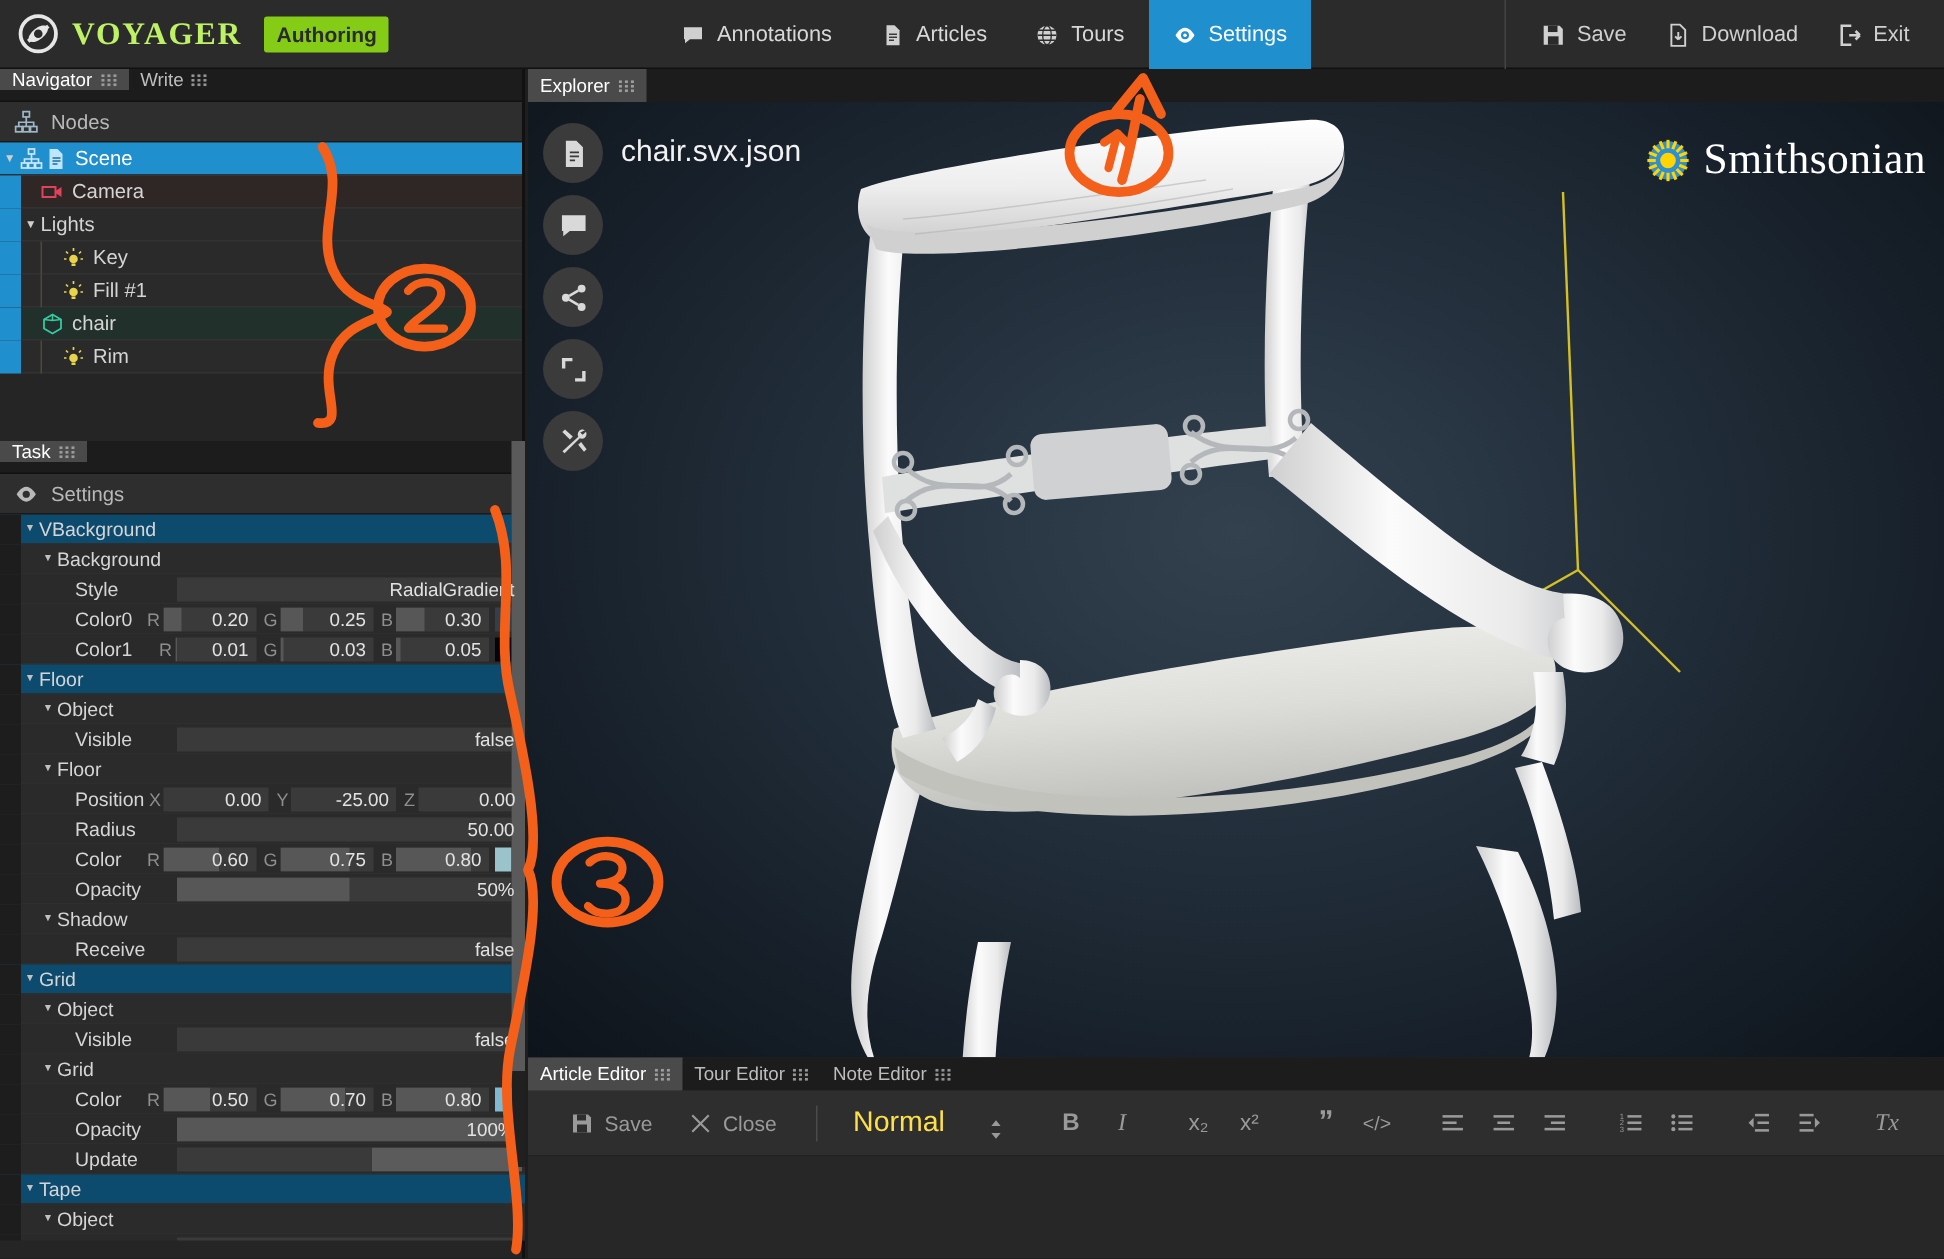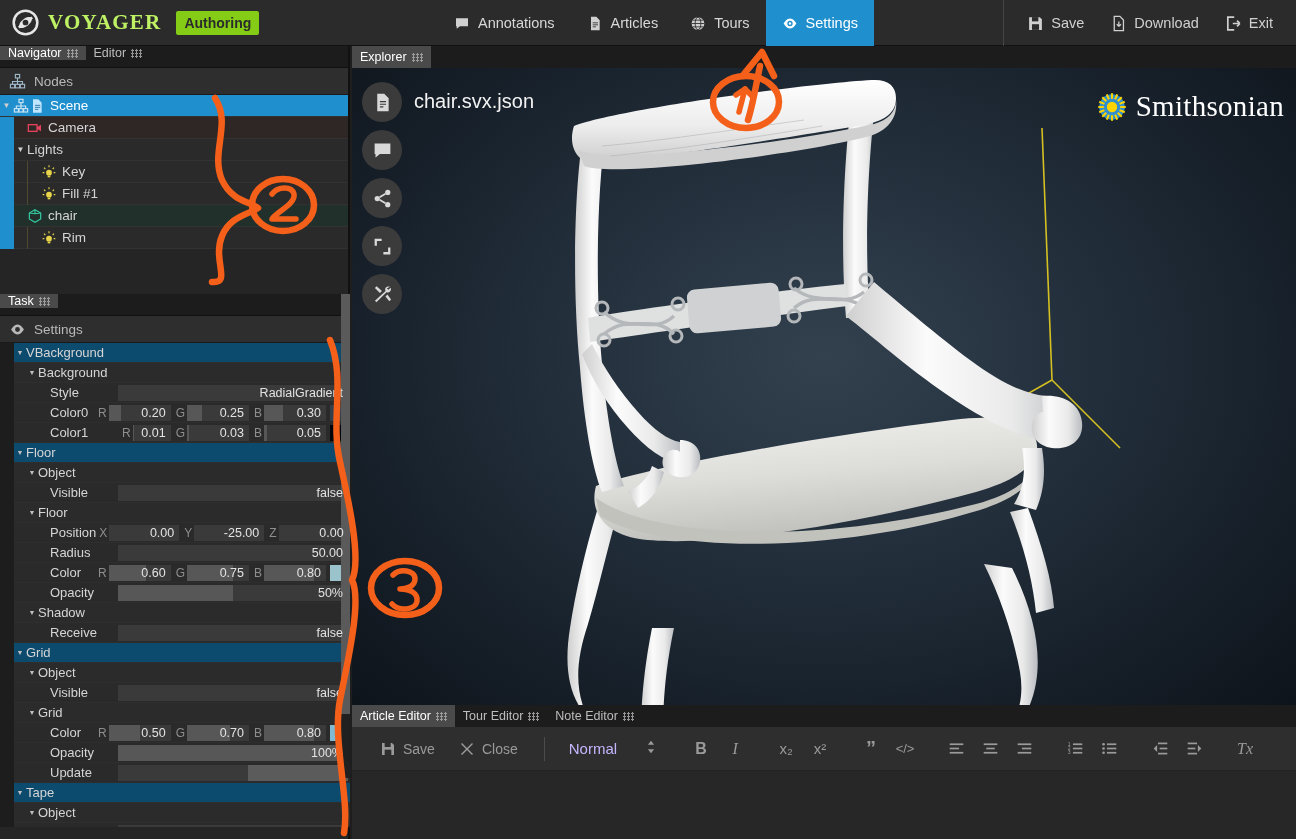--- a/index.html
+++ b/index.html
@@ -162,22 +162,22 @@
     height: 44px; background: #2e2e2e; display: flex; align-items: center;
     padding: 0 18px; gap: 4px; border-bottom: 1px solid #222;
   }
   .edbtn {
     display: flex; align-items: center; gap: 7px; padding: 0 10px; height: 30px;
     font-size: 14px; color: #9a9a9a; cursor: pointer;
   }
   .edbtn svg { width: 16px; height: 16px; fill: #9a9a9a; }
   .edsep { width: 1px; height: 24px; background: #4b4b4b; margin: 0 12px; }
   .edselect {
-    display: flex; align-items: flex-start; gap: 28px; font-size: 15px;
-    color: #c4b5fd; padding: 0 8px; cursor: pointer;
+    display: flex; align-items: flex-end; gap: 28px; font-size: 19px;
+    color: #fde047; padding: 0 8px; cursor: pointer;
   }
   .fmt {
     width: 30px; height: 30px; display: flex; align-items: center;
     justify-content: center; color: #9a9a9a; font-size: 15px; cursor: pointer;
   }
   .fmt svg { width: 17px; height: 17px; fill: #9a9a9a; }
   .gap { width: 13px; }
   .edbody {
     height: 68px; display: flex; align-items: flex-start; justify-content: center;
     padding-top: 14px;
@@ -265,21 +265,21 @@
   </div>
 
   <div class="leftcol">
 
     <div class="paneltabs">
       <div class="ptab active">
         <span>Navigator</span>
         <span class="grip"></span>
       </div>
       <div class="ptab">
-        <span>Editor</span>
+        <span>Write</span>
         <span class="grip"></span>
       </div>
     </div>
 
     <div class="panel-head">
       <svg style="width:17px;height:17px" viewBox="0 0 24 24">
         <g fill="none" stroke="#9fb8c8" stroke-width="1.6">
           <rect x="9" y="2" width="6" height="5"></rect>
           <rect x="2" y="16" width="6" height="5"></rect>
           <rect x="9" y="16" width="6" height="5"></rect>
@@ -443,21 +443,21 @@
               <span class="swatch" style="background: rgb(51, 64, 76);"></span>
             </span>
           </div>
           <div class="prow val">
             <span class="pgutter"></span>
             <span style="width: 24px; flex: 0 0 24px;"></span>
             <span class="pcaret"></span>
             <span class="pname">Color1</span>
             <span class="pfields">
               <span class="chan">R</span>
-              <span class="field" style="width: 38px;">
+              <span class="field" style="width: 54px;">
                 <span class="fill" style="width: 1%;"></span>
                 <span class="fnum">0.01</span>
               </span>
               <span class="chan">G</span>
               <span class="field" style="width: 62px;">
                 <span class="fill" style="width: 3%;"></span>
                 <span class="fnum">0.03</span>
               </span>
               <span class="chan">B</span>
               <span class="field" style="width: 62px;">

